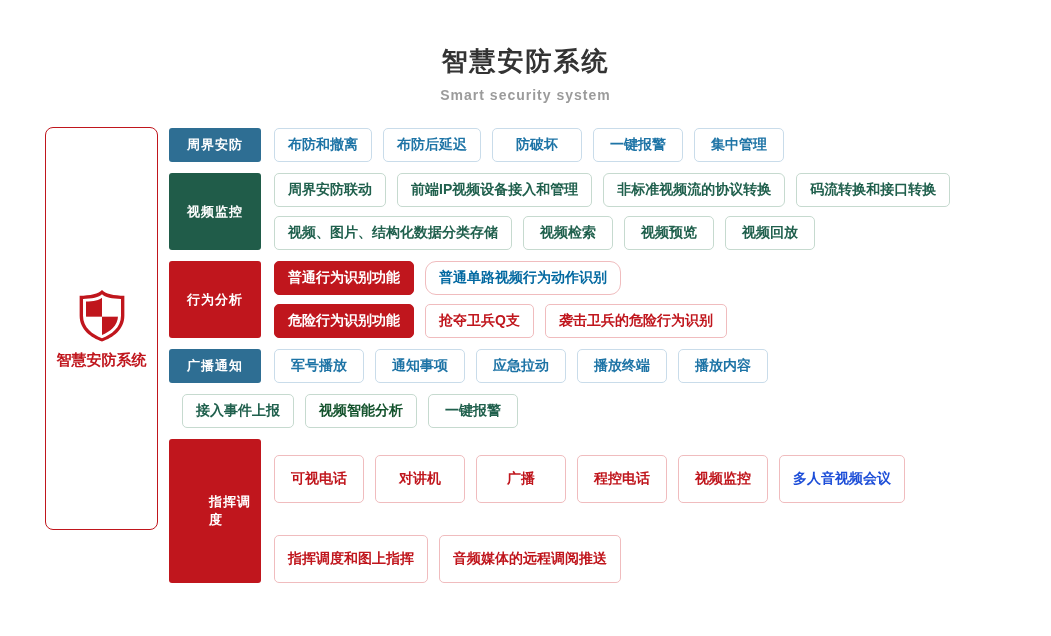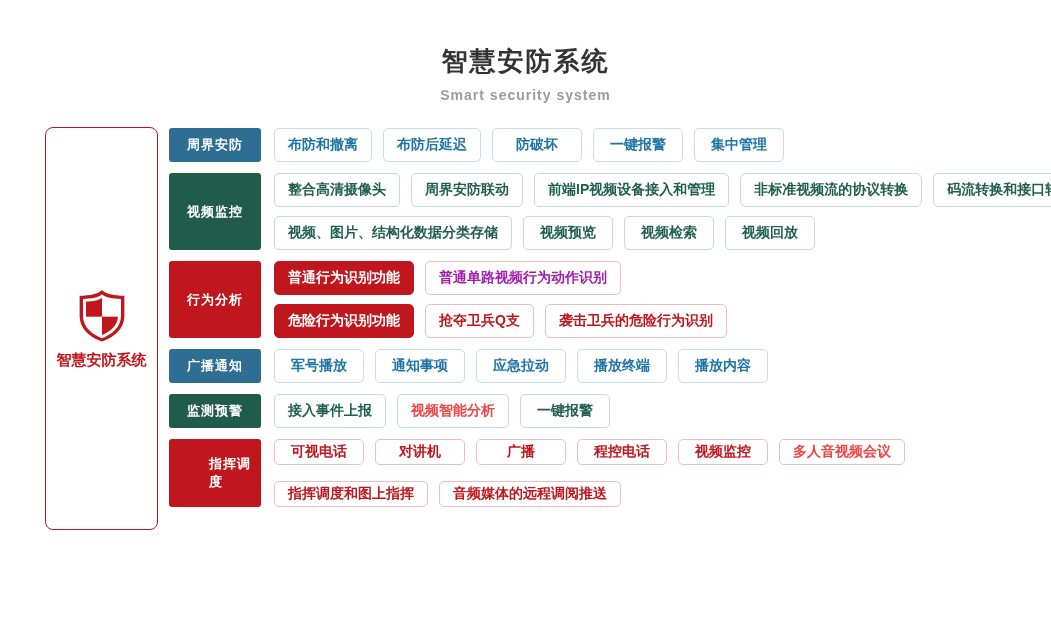--- a/index.html
+++ b/index.html
@@ -31,21 +31,21 @@
   .lines { margin-left: 13px; display: flex; flex-direction: column; gap: 9px; justify-content: flex-end; }
   .line { display: flex; gap: 11px; }
   .chip {
     height: 34px; min-width: 90px; padding: 0 13px;
     background: #ffffff; border: 1px solid; border-radius: 5px;
     display: flex; align-items: center; justify-content: center;
     font-size: 14px; font-weight: bold; white-space: nowrap;
     font-family: inherit; cursor: default;
   }
   .cat-row.tall .lines { gap: 16px; }
-  .cat-row.tall .chip { height: 26px; }
+  .cat-row.tall .chip { height: 48px; margin-top: 16px; }
 </style>
 </head>
 <body>
 
 <div class="header">
   <div class="title">智慧安防系统</div>
   <div class="subtitle">Smart security system</div>
 </div>
 
 <div class="root-box">
@@ -77,40 +77,39 @@
           <button class="chip" style="border-color: rgb(201, 220, 234); color: rgb(30, 116, 166);">防破坏</button>
           <button class="chip" style="border-color: rgb(201, 220, 234); color: rgb(30, 116, 166);">一键报警</button>
           <button class="chip" style="border-color: rgb(201, 220, 234); color: rgb(30, 116, 166);">集中管理</button>
         </div>
       </div>
     </div>
     <div class="cat-row">
       <div class="cat-block" style="background: rgb(32, 92, 73);">视频监控</div>
       <div class="lines">
         <div class="line">
-          <button class="chip" style="border-color: rgb(198, 218, 207); color: rgb(32, 96, 77);">整合高清摄像头</button>
           <button class="chip" style="border-color: rgb(198, 218, 207); color: rgb(32, 96, 77);">周界安防联动</button>
           <button class="chip" style="border-color: rgb(198, 218, 207); color: rgb(32, 96, 77);">前端IP视频设备接入和管理</button>
           <button class="chip" style="border-color: rgb(198, 218, 207); color: rgb(32, 96, 77); border-radius: 6px;">非标准视频流的协议转换</button>
           <button class="chip" style="border-color: rgb(198, 218, 207); color: rgb(32, 96, 77);">码流转换和接口转换</button>
         </div>
         <div class="line">
           <button class="chip" style="border-color: rgb(198, 218, 207); color: rgb(32, 96, 77);">视频、图片、结构化数据分类存储</button>
+          <button class="chip" style="border-color: rgb(198, 218, 207); color: rgb(32, 96, 77);">视频检索</button>
           <button class="chip" style="border-color: rgb(198, 218, 207); color: rgb(32, 96, 77);">视频预览</button>
-          <button class="chip" style="border-color: rgb(198, 218, 207); color: rgb(32, 96, 77);">视频检索</button>
           <button class="chip" style="border-color: rgb(198, 218, 207); color: rgb(32, 96, 77);">视频回放</button>
         </div>
       </div>
     </div>
     <div class="cat-row">
       <div class="cat-block" style="background: rgb(192, 22, 29);">行为分析</div>
       <div class="lines">
         <div class="line">
           <button class="chip" style="background: rgb(192, 22, 29); border-color: rgb(192, 22, 29); color: rgb(255, 255, 255);">普通行为识别功能</button>
-          <button class="chip" style="border-color: rgb(240, 188, 190); color: #a21caf;">普通单路视频行为动作识别</button>
+          <button class="chip" style="border-color: rgb(240, 188, 190); color: #0369a1; border-radius: 11px;">普通单路视频行为动作识别</button>
         </div>
         <div class="line">
           <button class="chip" style="background: rgb(192, 22, 29); border-color: rgb(192, 22, 29); color: rgb(255, 255, 255);">危险行为识别功能</button>
           <button class="chip" style="border-color: rgb(240, 188, 190); color: rgb(192, 22, 29);">抢夺卫兵Q支</button>
           <button class="chip" style="border-color: rgb(240, 188, 190); color: rgb(192, 22, 29);">袭击卫兵的危险行为识别</button>
         </div>
       </div>
     </div>
     <div class="cat-row">
       <div class="cat-block" style="background: rgb(46, 110, 147);">广播通知</div>
@@ -118,39 +117,38 @@
         <div class="line">
           <button class="chip" style="border-color: rgb(201, 220, 234); color: rgb(30, 116, 166);">军号播放</button>
           <button class="chip" style="border-color: rgb(201, 220, 234); color: rgb(30, 116, 166);">通知事项</button>
           <button class="chip" style="border-color: rgb(201, 220, 234); color: rgb(30, 116, 166);">应急拉动</button>
           <button class="chip" style="border-color: rgb(201, 220, 234); color: rgb(30, 116, 166);">播放终端</button>
           <button class="chip" style="border-color: rgb(201, 220, 234); color: rgb(30, 116, 166);">播放内容</button>
         </div>
       </div>
     </div>
     <div class="cat-row">
-      <div class="cat-block" style="background: rgb(32, 92, 73);">监测预警</div>
       <div class="lines">
         <div class="line">
           <button class="chip" style="border-color: rgb(198, 218, 207); color: rgb(32, 96, 77);">接入事件上报</button>
-          <button class="chip" style="border-color: rgb(198, 218, 207); color: #ef4444;">视频智能分析</button>
+          <button class="chip" style="border-color: rgb(198, 218, 207); color: #14532d;">视频智能分析</button>
           <button class="chip" style="border-color: rgb(198, 218, 207); color: rgb(32, 96, 77);">一键报警</button>
         </div>
       </div>
     </div>
     <div class="cat-row tall">
       <div class="cat-block" style="background: rgb(192, 22, 29); padding-left: 40px;">指挥调度</div>
       <div class="lines">
         <div class="line">
           <button class="chip" style="border-color: rgb(240, 188, 190); color: rgb(192, 22, 29);">可视电话</button>
           <button class="chip" style="border-color: rgb(240, 188, 190); color: rgb(192, 22, 29);">对讲机</button>
           <button class="chip" style="border-color: rgb(240, 188, 190); color: rgb(192, 22, 29);">广播</button>
           <button class="chip" style="border-color: rgb(240, 188, 190); color: rgb(192, 22, 29);">程控电话</button>
           <button class="chip" style="border-color: rgb(240, 188, 190); color: rgb(192, 22, 29);">视频监控</button>
-          <button class="chip" style="border-color: rgb(240, 188, 190); color: #ef4444;">多人音视频会议</button>
+          <button class="chip" style="border-color: rgb(240, 188, 190); color: #1d4ed8;">多人音视频会议</button>
         </div>
         <div class="line">
           <button class="chip" style="border-color: rgb(240, 188, 190); color: rgb(192, 22, 29);">指挥调度和图上指挥</button>
           <button class="chip" style="border-color: rgb(240, 188, 190); color: rgb(192, 22, 29);">音频媒体的远程调阅推送</button>
         </div>
       </div>
     </div>
   </div>
 
 </body></html>

